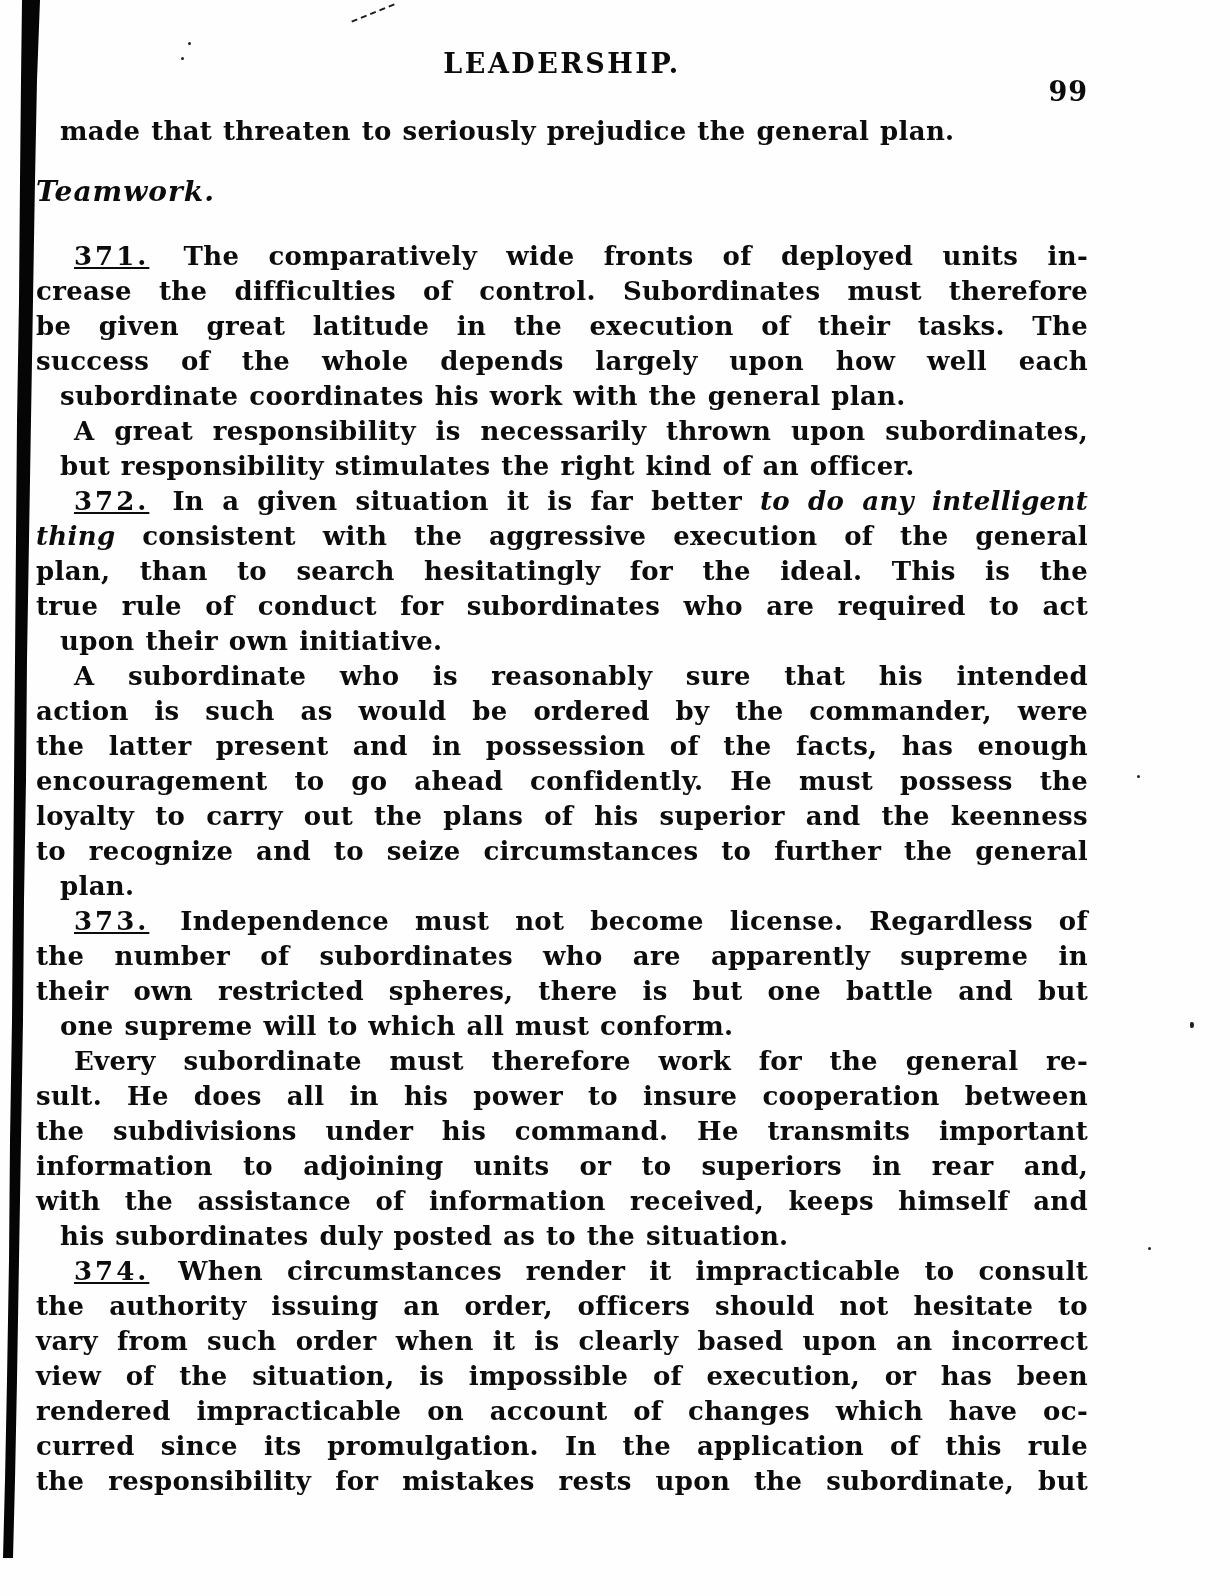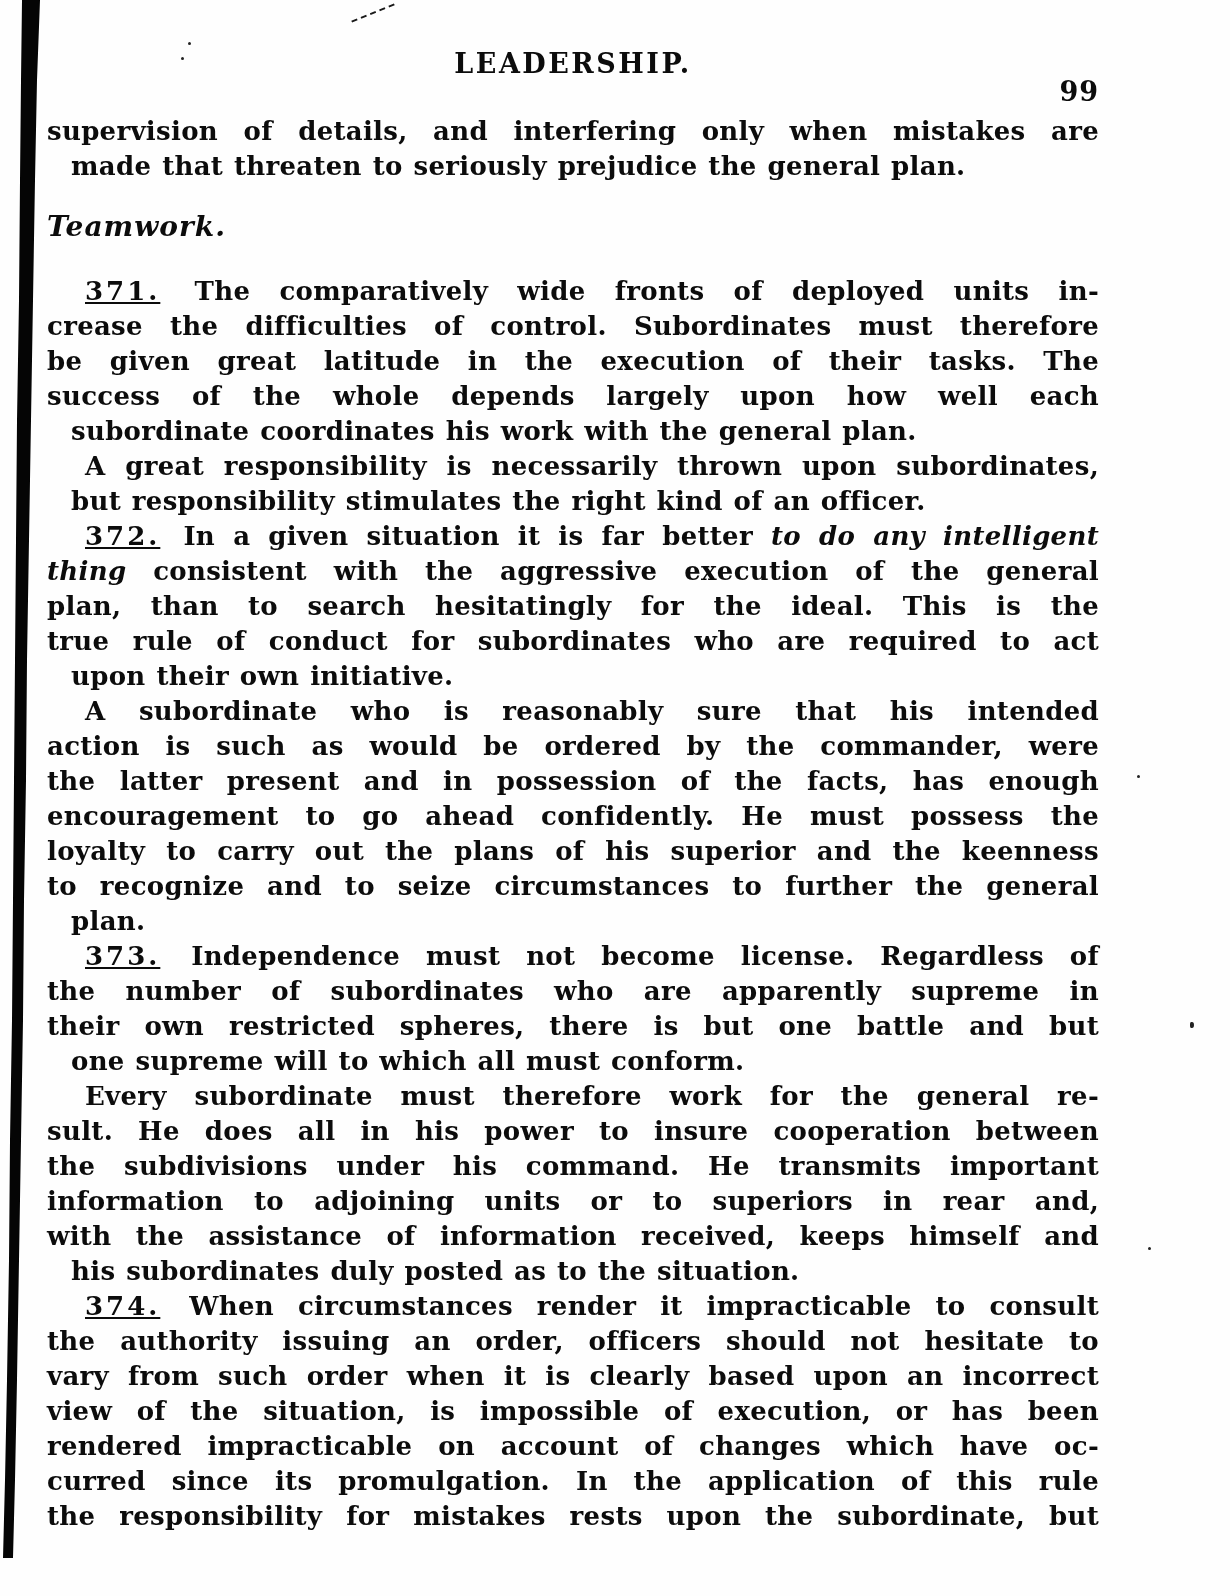--- a/index.html
+++ b/index.html
@@ -31,21 +31,21 @@
     transform:rotate(-22deg);
   }
   .speck { position:absolute; width:3px; height:3px; background:#222; border-radius:50%; }
   .speck.s1 { left:188px; top:42px; }
   .speck.s2 { left:181px; top:57px; }
   .speck.s3 { left:1137px; top:775px; }
   .speck.s4 { left:1190px; top:1022px; width:4px; height:6px; border-radius:40% 60% 60% 40%; }
   .speck.s5 { left:1148px; top:1247px; }
 
   .content {
-    position:absolute; left:47px; top:0; width:1052px;
+    position:absolute; left:36px; top:0; width:1052px;
   }
   .hdr { position:relative; margin-top:48px; height:34px; }
   .hdr .title {
     position:absolute; left:0; right:0; text-align:center;
     font-size:27px; font-weight:bold; letter-spacing:2.5px;
   }
   .hdr .pageno {
     position:absolute; right:0; top:0;
     font-size:27px; font-weight:bold; letter-spacing:1px;margin-top:28px;
   }
@@ -79,21 +79,20 @@
   <div class="speck s4"></div>
   <div class="speck s5"></div>
 
   <div class="content">
     <div class="hdr">
       <span class="title">LEADERSHIP.</span>
       <span class="pageno">99</span>
     </div>
     <div id="page-body">
         <div class="para">
-          <div class="line"><span>supervision of details, and interfering only when mistakes are</span></div>
           <div class="line last"><span>made that threaten to seriously prejudice the general plan.</span></div>
         </div>
         <div class="section-heading">Teamwork.</div>
         <div class="para">
           <div class="line ind"><span class="pnum">371.</span><span> The comparatively wide fronts of deployed units in-</span></div>
           <div class="line"><span>crease the difficulties of control. Subordinates must therefore</span></div>
           <div class="line"><span>be given great latitude in the execution of their tasks. The</span></div>
           <div class="line"><span>success of the whole depends largely upon how well each</span></div>
           <div class="line last"><span>subordinate coordinates his work with the general plan.</span></div>
         </div>

